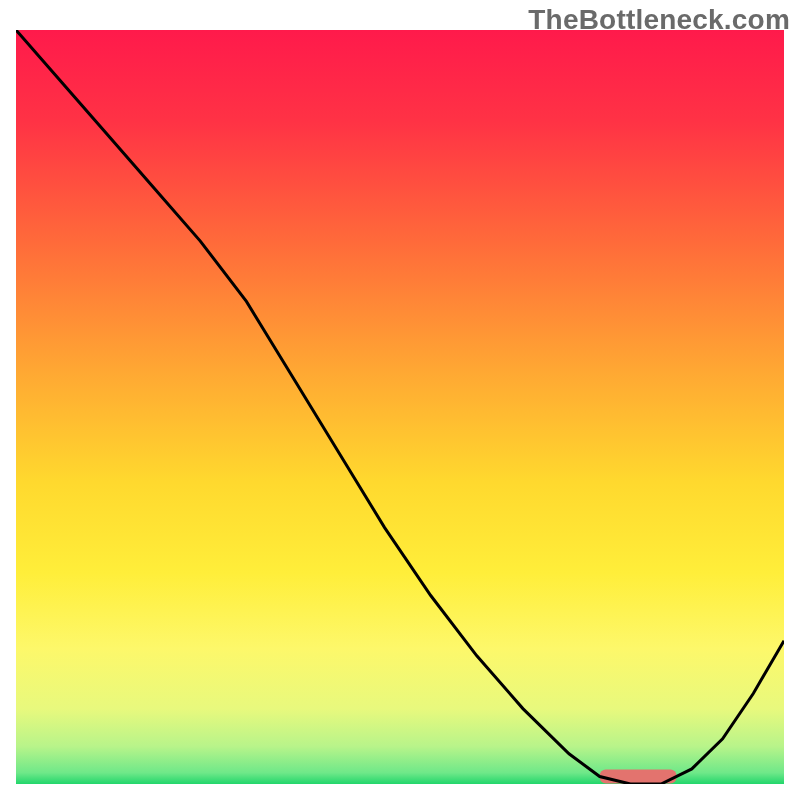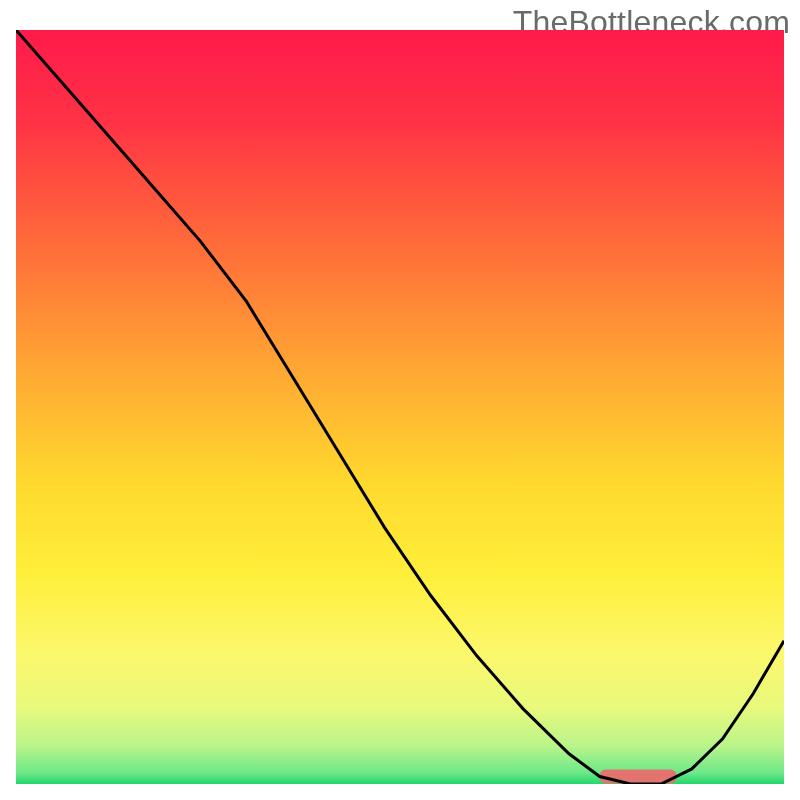--- a/index.html
+++ b/index.html
@@ -13,22 +13,22 @@
   }
   .stage {
     position: relative;
     width: 800px;
     height: 800px;
   }
   .watermark {
     position: absolute;
     top: 4px;
     right: 10px;
-    font-size: 32px;
-    font-weight: 400;
+    font-size: 28px;
+    font-weight: 700;
     color: #6a6a6a;
     letter-spacing: 0.2px;
   }
   .plot {
     position: absolute;
     left: 16px;
     top: 30px;
     width: 768px;
     height: 754px;
   }

